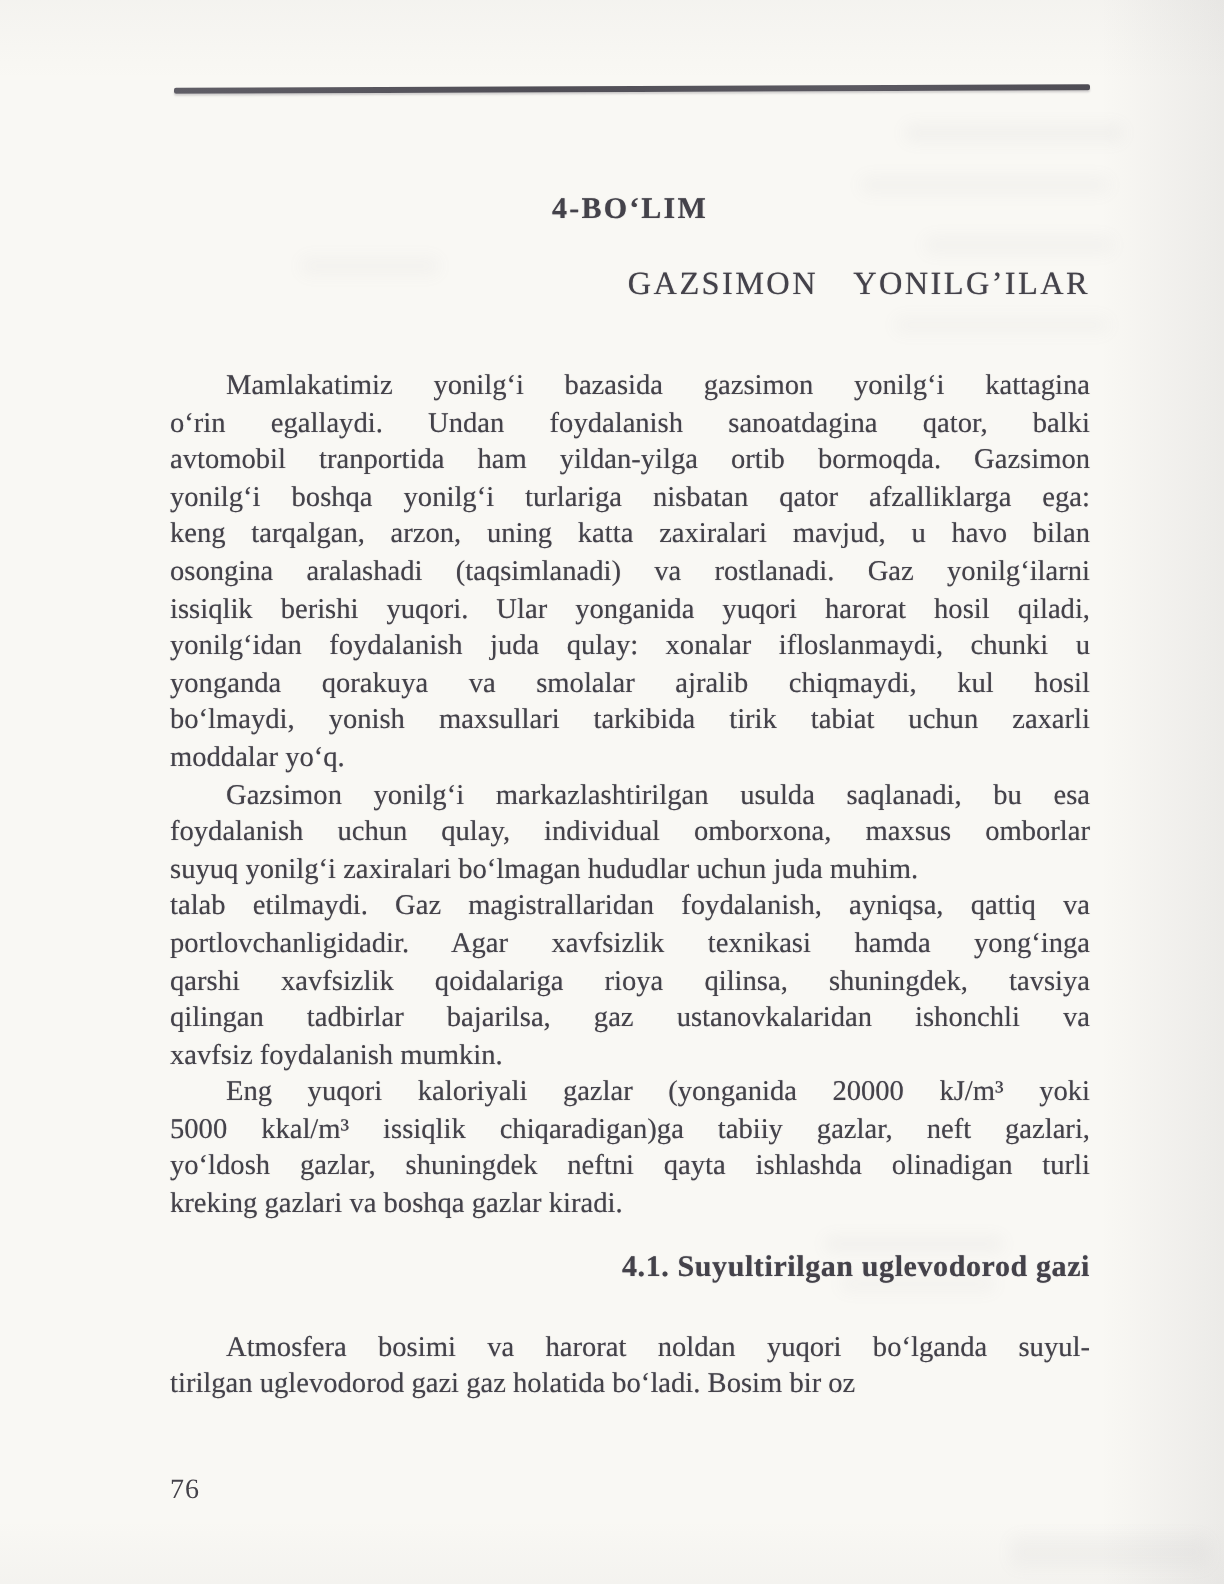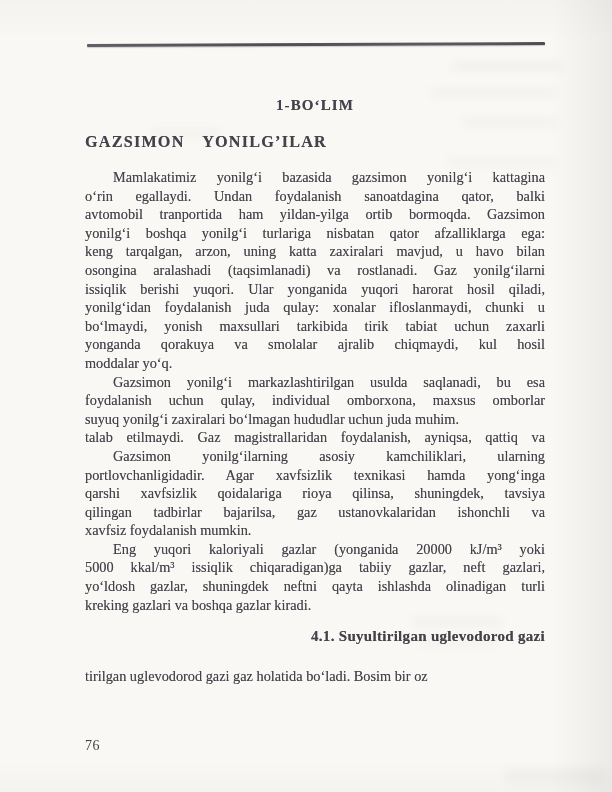--- a/index.html
+++ b/index.html
@@ -46,32 +46,32 @@
     font-size: 15px;
     letter-spacing: 1.1px;
     text-shadow: 0 0 0.5px rgba(64,62,70,0.6);
   }
 
   .title {
     position: absolute;
     left: 85px;
     top: 133px;
     width: 460px;
-    text-align: left;
-    font-weight: bold;
+    text-align: right;
+    font-weight: normal;
     font-size: 16.2px;
     letter-spacing: 1.2px;
     word-spacing: 13px;
     text-shadow: 0 0 0.5px rgba(64,62,70,0.6);
   }
 
   .body-text {
     position: absolute;
     left: 85px;
-    top: 168px;
+    top: 184px;
     width: 460px;
     font-size: 14.3px;
     line-height: 18.6px;
     text-shadow: 0 0 0.45px rgba(68,66,74,0.55);
   }
 
   .para .line {
     height: 18.6px;
     text-align: justify;
     text-align-last: justify;
@@ -127,60 +127,60 @@
 
   <div class="artifact a1"></div>
   <div class="artifact a2"></div>
   <div class="artifact a3"></div>
   <div class="artifact a4"></div>
   <div class="artifact a5"></div>
   <div class="artifact a6"></div>
   <div class="artifact a7"></div>
   <div class="artifact a8"></div>
 
-  <div class="chapter">1-BO‘LIM</div>
+  <div class="chapter">4-BO‘LIM</div>
 
   <div class="title">GAZSIMON YONILG’ILAR</div>
 
   <div class="body-text">
     <div class="para">
         <div class="line first">Mamlakatimiz yonilg‘i bazasida gazsimon yonilg‘i kattagina</div>
         <div class="line">o‘rin egallaydi. Undan foydalanish sanoatdagina qator, balki</div>
         <div class="line">avtomobil tranportida ham yildan-yilga ortib bormoqda. Gazsimon</div>
         <div class="line">yonilg‘i boshqa yonilg‘i turlariga nisbatan qator afzalliklarga ega:</div>
         <div class="line">keng tarqalgan, arzon, uning katta zaxiralari mavjud, u havo bilan</div>
         <div class="line">osongina aralashadi (taqsimlanadi) va rostlanadi. Gaz yonilg‘ilarni</div>
         <div class="line">issiqlik berishi yuqori. Ular yonganida yuqori harorat hosil qiladi,</div>
         <div class="line">yonilg‘idan foydalanish juda qulay: xonalar ifloslanmaydi, chunki u</div>
+        <div class="line">yonganda qorakuya va smolalar ajralib chiqmaydi, kul hosil</div>
         <div class="line">bo‘lmaydi, yonish maxsullari tarkibida tirik tabiat uchun zaxarli</div>
-        <div class="line">yonganda qorakuya va smolalar ajralib chiqmaydi, kul hosil</div>
         <div class="line last">moddalar yo‘q.</div>
       </div>
     <div class="para">
         <div class="line first">Gazsimon yonilg‘i markazlashtirilgan usulda saqlanadi, bu esa</div>
         <div class="line">foydalanish uchun qulay, individual omborxona, maxsus omborlar</div>
         <div class="line last">suyuq yonilg‘i zaxiralari bo‘lmagan hududlar uchun juda muhim.</div>
         <div class="line">talab etilmaydi. Gaz magistrallaridan foydalanish, ayniqsa, qattiq va</div>
       </div>
     <div class="para">
-        <div class="line first">Gazsimon yonilg‘ilarning asosiy kamchiliklari, ularning</div>
         <div class="line">portlovchanligidadir. Agar xavfsizlik texnikasi hamda yong‘inga</div>
         <div class="line">qarshi xavfsizlik qoidalariga rioya qilinsa, shuningdek, tavsiya</div>
         <div class="line">qilingan tadbirlar bajarilsa, gaz ustanovkalaridan ishonchli va</div>
         <div class="line last">xavfsiz foydalanish mumkin.</div>
       </div>
     <div class="para">
         <div class="line first">Eng yuqori kaloriyali gazlar (yonganida 20000 kJ/m³ yoki</div>
         <div class="line">5000 kkal/m³ issiqlik chiqaradigan)ga tabiiy gazlar, neft gazlari,</div>
         <div class="line">yo‘ldosh gazlar, shuningdek neftni qayta ishlashda olinadigan turli</div>
         <div class="line last">kreking gazlari va boshqa gazlar kiradi.</div>
       </div>
 
     <div class="section-heading">4.1. Suyultirilgan uglevodorod gazi</div>
 
     <div class="para">
+        <div class="line first">Atmosfera bosimi va harorat noldan yuqori bo‘lganda suyul-</div>
         <div class="line last">tirilgan uglevodorod gazi gaz holatida bo‘ladi. Bosim bir oz</div>
       </div>
   </div>
 
   <div class="page-number">76</div>
 
 </div>
 
 </body></html>

